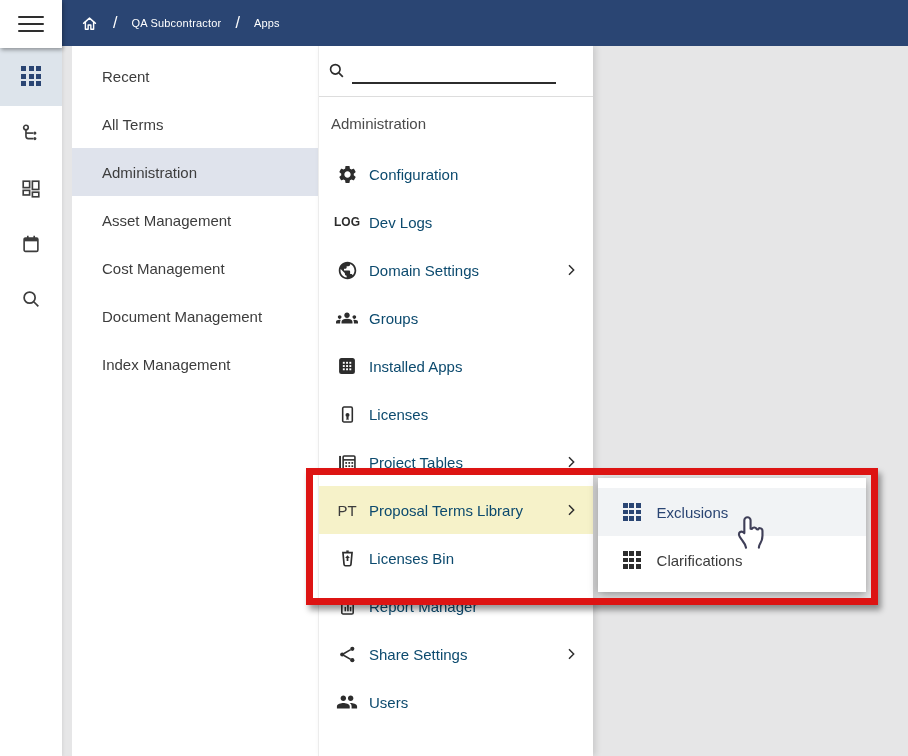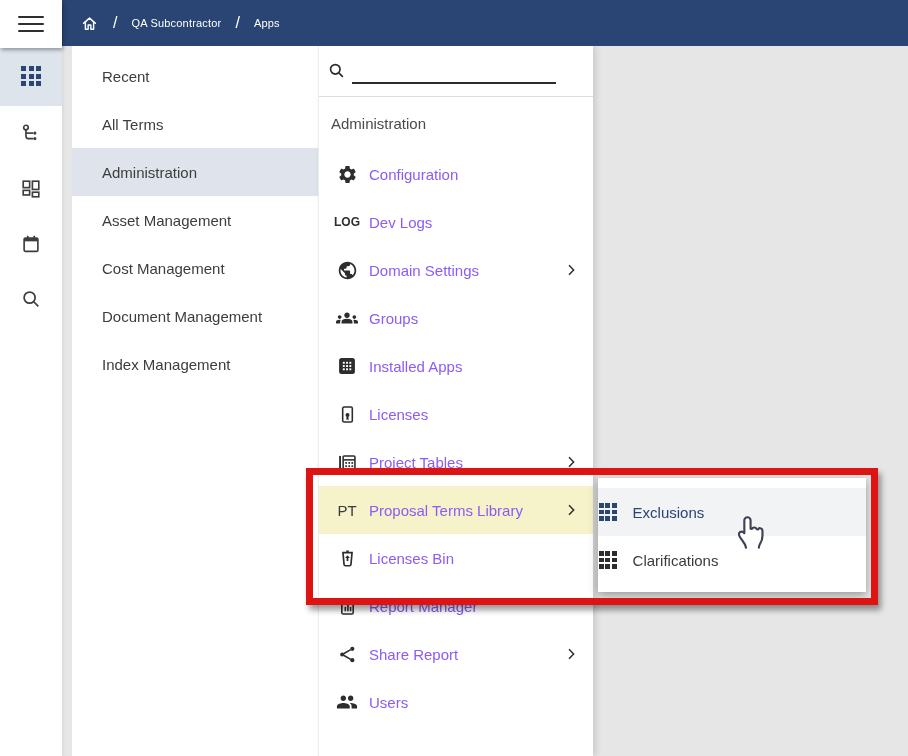--- a/index.html
+++ b/index.html
@@ -46,27 +46,27 @@
   .search-ico { position:absolute; left:8px; top:15px; color:#2c2c2c; }
   .search-input { position:absolute; left:33px; top:12px; width:204px; height:26px; border:none; outline:none;
     border-bottom:2px solid #2c2c2c; background:transparent; font-size:15px; font-family:inherit; color:#333; }
   .menu-divider { height:1px; background:#ddd; }
   .section-header { height:53px; display:flex; align-items:center; padding-left:12px; font-size:15px; color:#4a4a4a; }
   .menu-item { height:48px; display:flex; align-items:center; padding:0 14px 0 16px; cursor:pointer; }
   .menu-item.highlighted { background:#f6f2c9; }
   .mi-icon { width:24px; min-width:24px; height:24px; display:flex; align-items:center; justify-content:center; color:#2d2d2d; }
   .mi-icon-text { font-weight:800; font-size:12px; color:#2d2d2d; letter-spacing:0; }
   .mi-icon-text.pt { font-weight:500; font-size:15px; color:#3b3b3b; }
-  .mi-label { margin-left:10px; font-size:15px; color:#8b5cf6; white-space:nowrap; }
+  .mi-label { margin-left:10px; font-size:15px; color:#0c4a6e; white-space:nowrap; }
   .mi-chevron { margin-left:auto; color:#2d2d2d; }
 
   
   .flyout { position:absolute; left:598px; top:478px; width:268px; height:114px; background:#fff; z-index:6;
     box-shadow:0 3px 9px rgba(0,0,0,.35); padding-top:10px; }
-  .fly-item { height:48px; display:flex; align-items:center; padding-left:1px; cursor:pointer; }
+  .fly-item { height:48px; display:flex; align-items:center; padding-left:25px; cursor:pointer; }
   .fly-item.active { background:#f1f3f5; }
   .fly-grid { display:grid; grid-template-columns:repeat(3,4.6px); grid-gap:1.9px; color:#2d2d2d; }
   .fly-item.active .fly-grid { color:#2a4573; }
   .fly-grid i { width:4.6px; height:4.6px; background:currentColor; }
   .fly-label { margin-left:16px; font-size:15px; color:#3b3b3b; }
   .fly-item.active .fly-label { color:#2a4573; font-weight:500; }
 
   
   .red-box { position:absolute; left:306px; top:468px; width:572px; height:137px;
     border:7px solid #dd1413; z-index:10; pointer-events:none;
@@ -315,21 +315,21 @@
 
   <div class="menu-item">
     <span class="mi-icon">
       <svg width="21" height="21" viewBox="0 0 24 24" fill="currentColor">
         <circle cx="17.5" cy="5.5" r="2.4"></circle>
           <circle cx="6" cy="12" r="2.4"></circle>
           <circle cx="17.5" cy="18.5" r="2.4"></circle>
         <path d="M8 10.9l7.6-4.4M8 13.1l7.6 4.4" stroke="currentColor" stroke-width="1.8" fill="none"></path>
       </svg>
     </span>
-    <span class="mi-label">Share Report</span>
+    <span class="mi-label">Share Settings</span>
     <span class="mi-chevron">
       <svg width="16" height="16" viewBox="0 0 24 24" fill="none" stroke="currentColor" stroke-width="2.2">
           <path d="M9 5l7 7-7 7"></path>
         </svg>
     </span>
   </div>
 
   <div class="menu-item">
     <span class="mi-icon">
       <svg width="22" height="22" viewBox="0 0 24 24" fill="currentColor">

